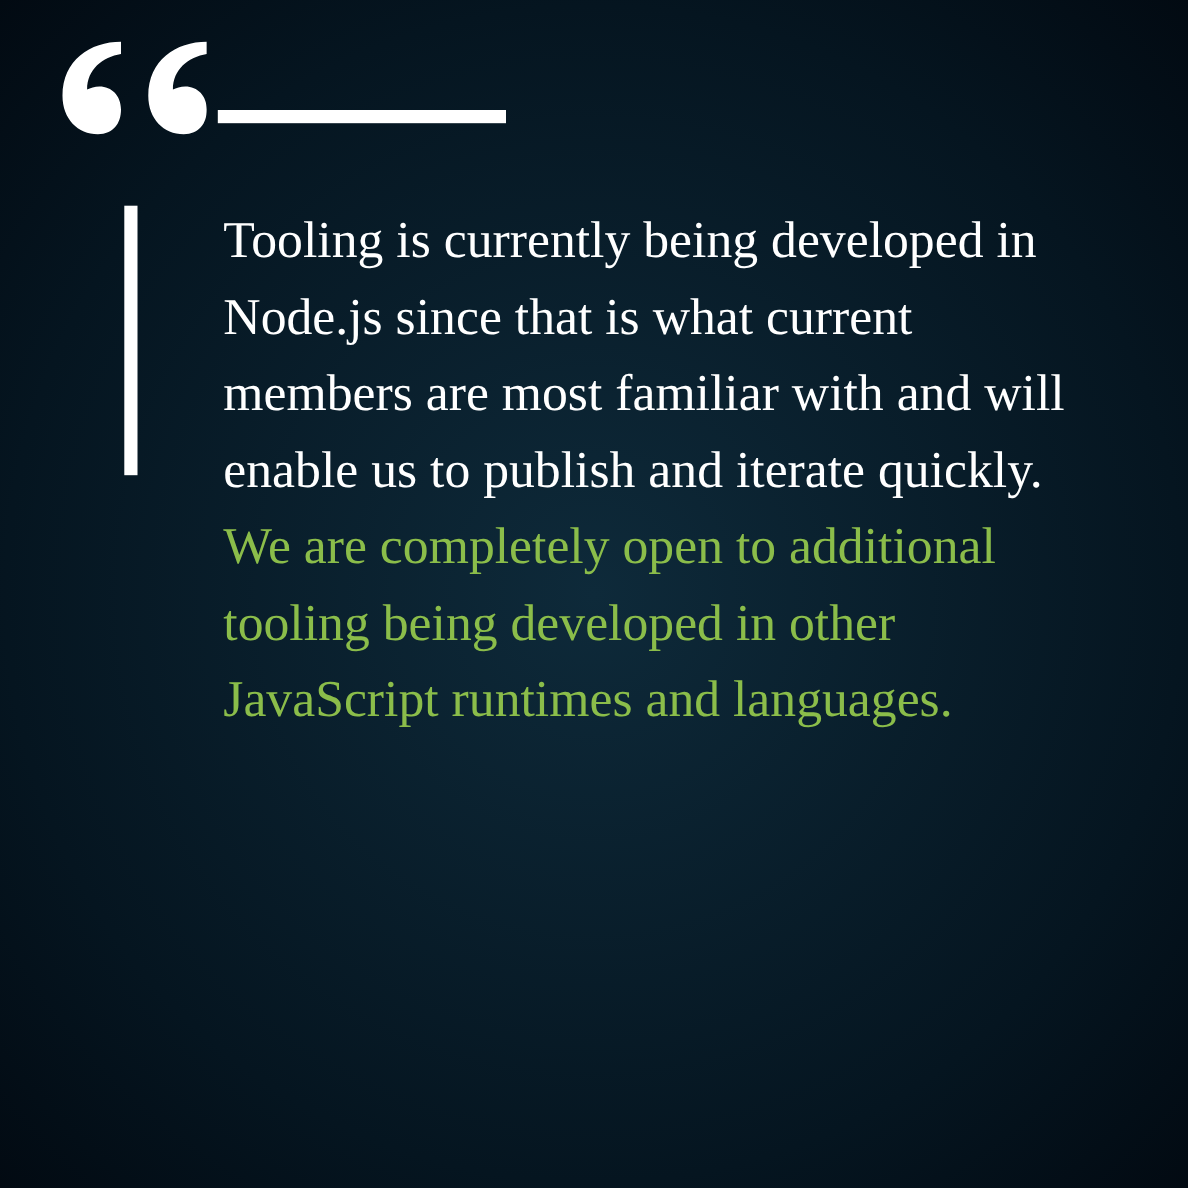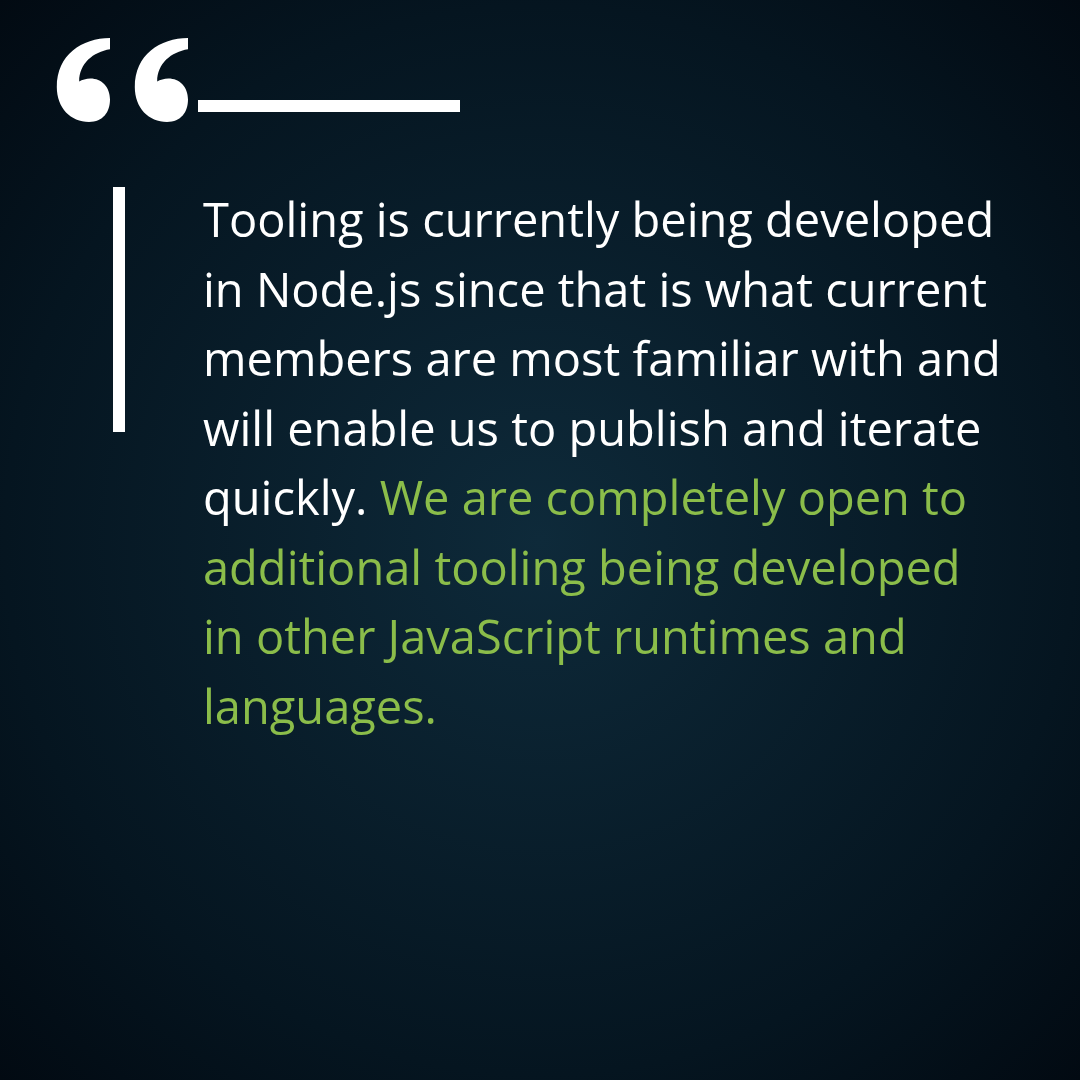--- a/index.html
+++ b/index.html
@@ -14,20 +14,21 @@
       background: radial-gradient(ellipse at center, #0e2a3a 0%, #051520 70%, #020a12 100%);
       font-family: 'Segoe UI', 'Open Sans', -apple-system, BlinkMacSystemFont, sans-serif;
       overflow: hidden;
       position: relative;
     }
     
     .container {
       padding: 60px 60px 60px 50px;
       position: relative;
       height: 100%;
+      font-family: Liberation Serif, serif;
     }
     
     .quote-mark {
       position: absolute;
       top: 35px;
       left: 40px;
       color: #ffffff;
       display: flex;
       gap: 8px;
     }

